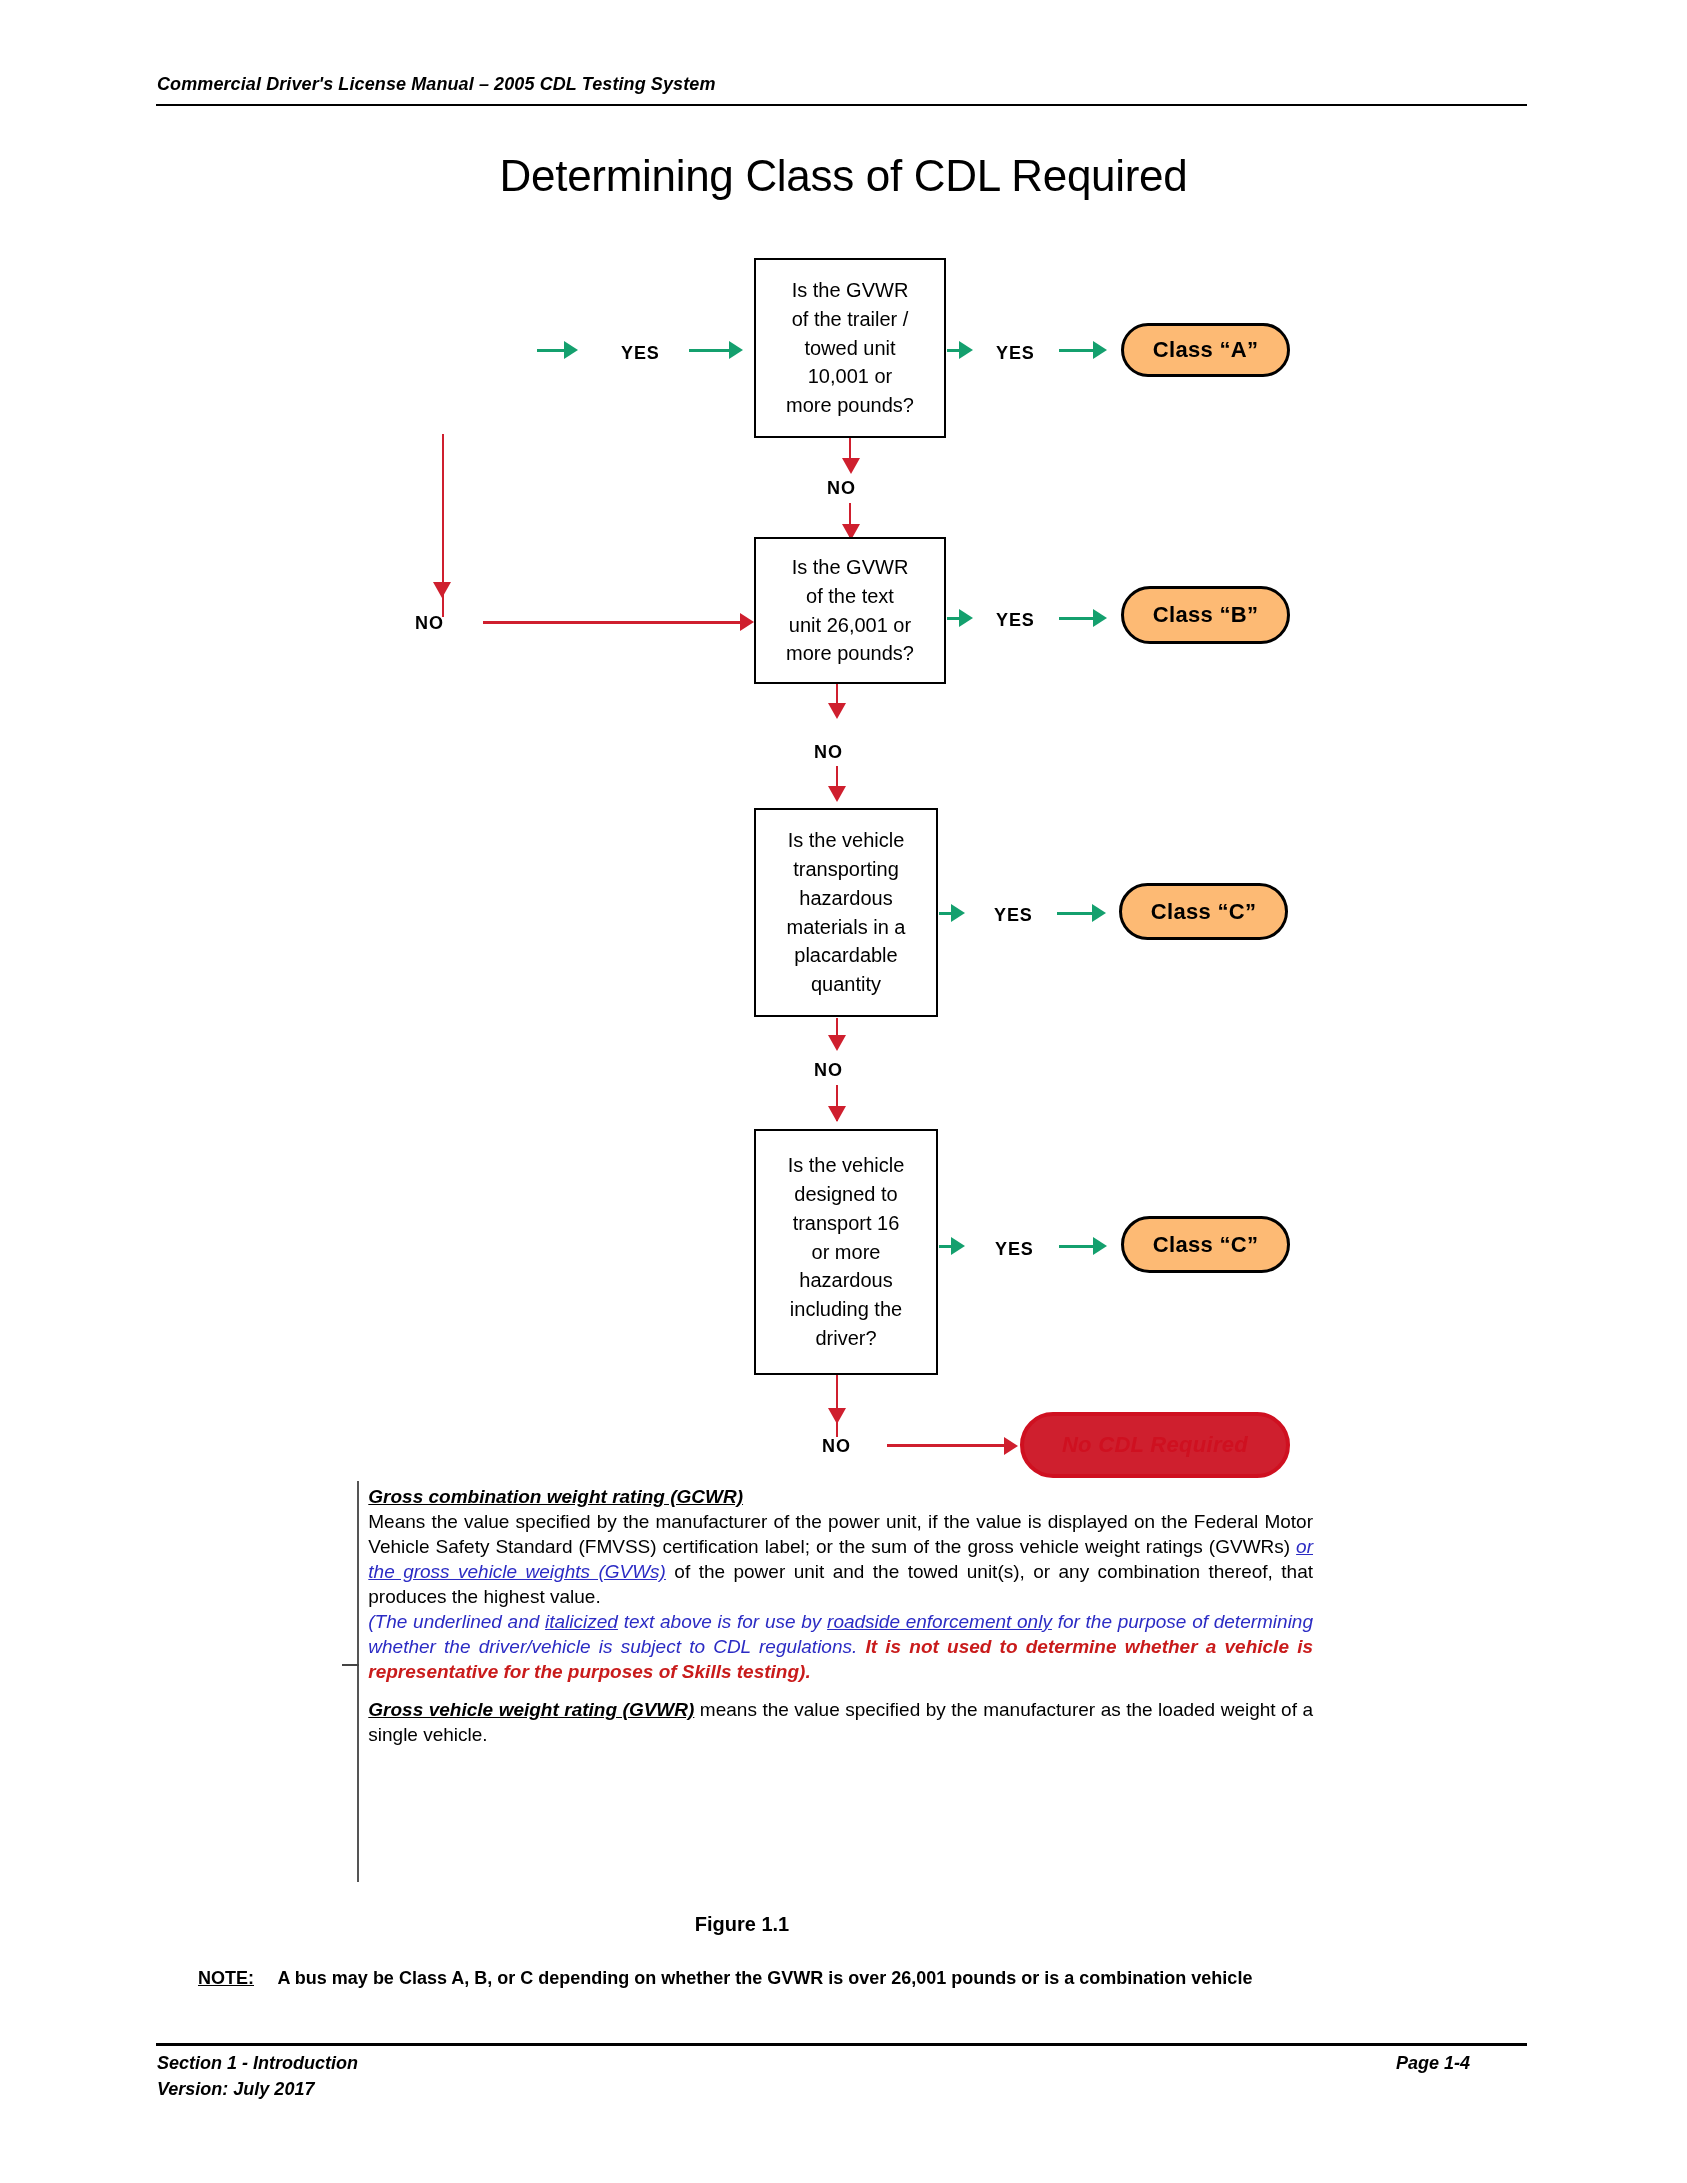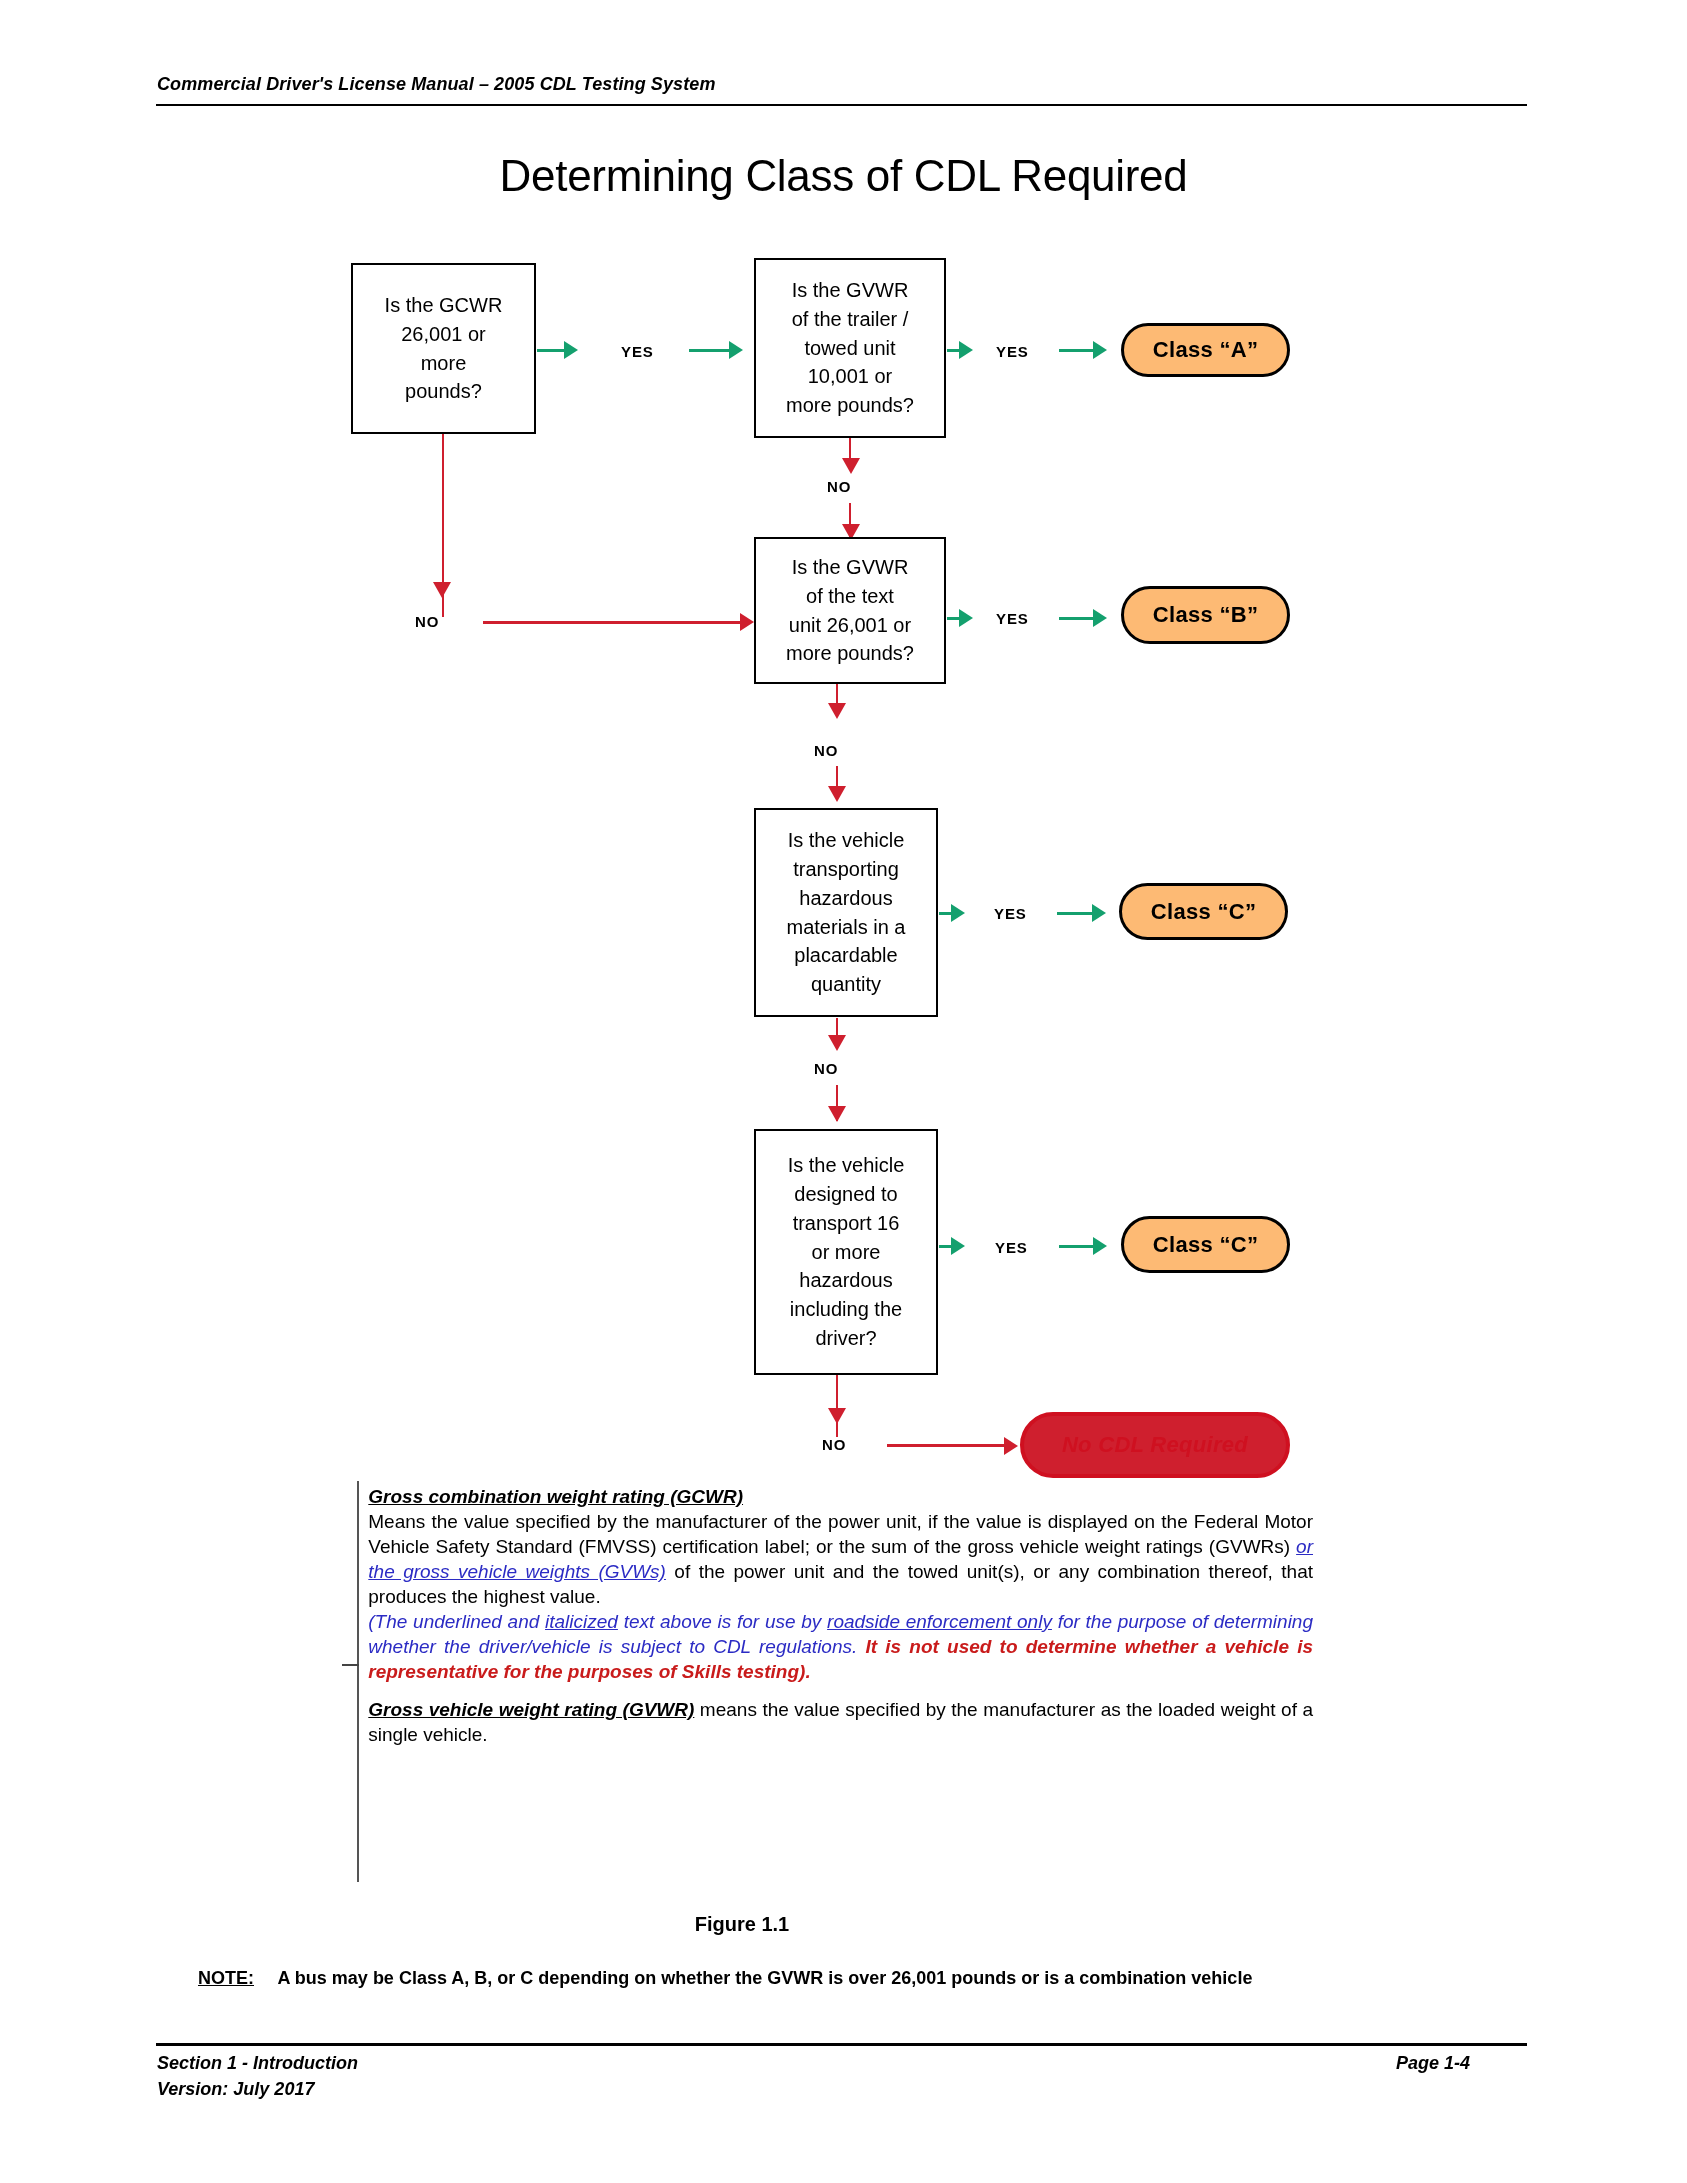--- a/index.html
+++ b/index.html
@@ -24,21 +24,21 @@
   .dbox{position:absolute;border:2.6px solid #000;background:#fff;box-sizing:border-box;
         display:flex;align-items:center;justify-content:center;text-align:center;
         font-size:20px;line-height:1.44;padding:2.6px 5.3px;}
   .dbox span{display:block;}
 
   .pill{position:absolute;border:3.3px solid #000;border-radius:36px;background:#fdba74;
         box-sizing:border-box;display:flex;align-items:center;justify-content:center;
         font-size:22px;font-weight:bold;letter-spacing:0.3px;}
   .pill.red{border-color:#cf1020;color:#cf1020;font-style:italic;border-width:4.6px;}
 
-  .lbl{position:absolute;font-size:15px;font-weight:bold;letter-spacing:0.9px;white-space:nowrap;}
+  .lbl{position:absolute;font-size:18px;font-weight:bold;letter-spacing:0.9px;white-space:nowrap;}
 
   
   .hline{position:absolute;height:2.6px;}
   .vline{position:absolute;width:2.6px;}
   .green{background:#14a06e;}
   .red{background:#cf1f2e;}
   .redthin{background:#cf1f2e;}
 
   .ar-right{position:absolute;width:0;height:0;border-top:9.3px solid transparent;
             border-bottom:9.3px solid transparent;}
@@ -76,28 +76,20 @@
 
 <div id="page">
 
   <div class="rh-text">Commercial Driver's License Manual – 2005 CDL Testing System</div>
   <div class="rh-rule"></div>
 
   <div class="fig-title">Determining Class of CDL Required</div>
 
   <div id="flow">
 
-    <div class="dbox" style="left:351px;top:263px;width:185px;height:171px;">
-      <div>
-        <span>Is the GCWR</span>
-        <span>26,001 or</span>
-        <span>more</span>
-        <span>pounds?</span>
-      </div>
-    </div>
 
     <div class="hline green" style="left:537px;top:349px;width:29px;"></div>
     <div class="ar-right green" style="left:564px;top:341px;"></div>
     <div class="lbl" style="left:621px;top:343px;">YES</div>
     <div class="hline green" style="left:689px;top:349px;width:42px;"></div>
     <div class="ar-right green" style="left:729px;top:341px;"></div>
 
     <div class="dbox" style="left:754px;top:258px;width:192px;height:180px;">
       <div>
         <span>Is the GVWR</span>

